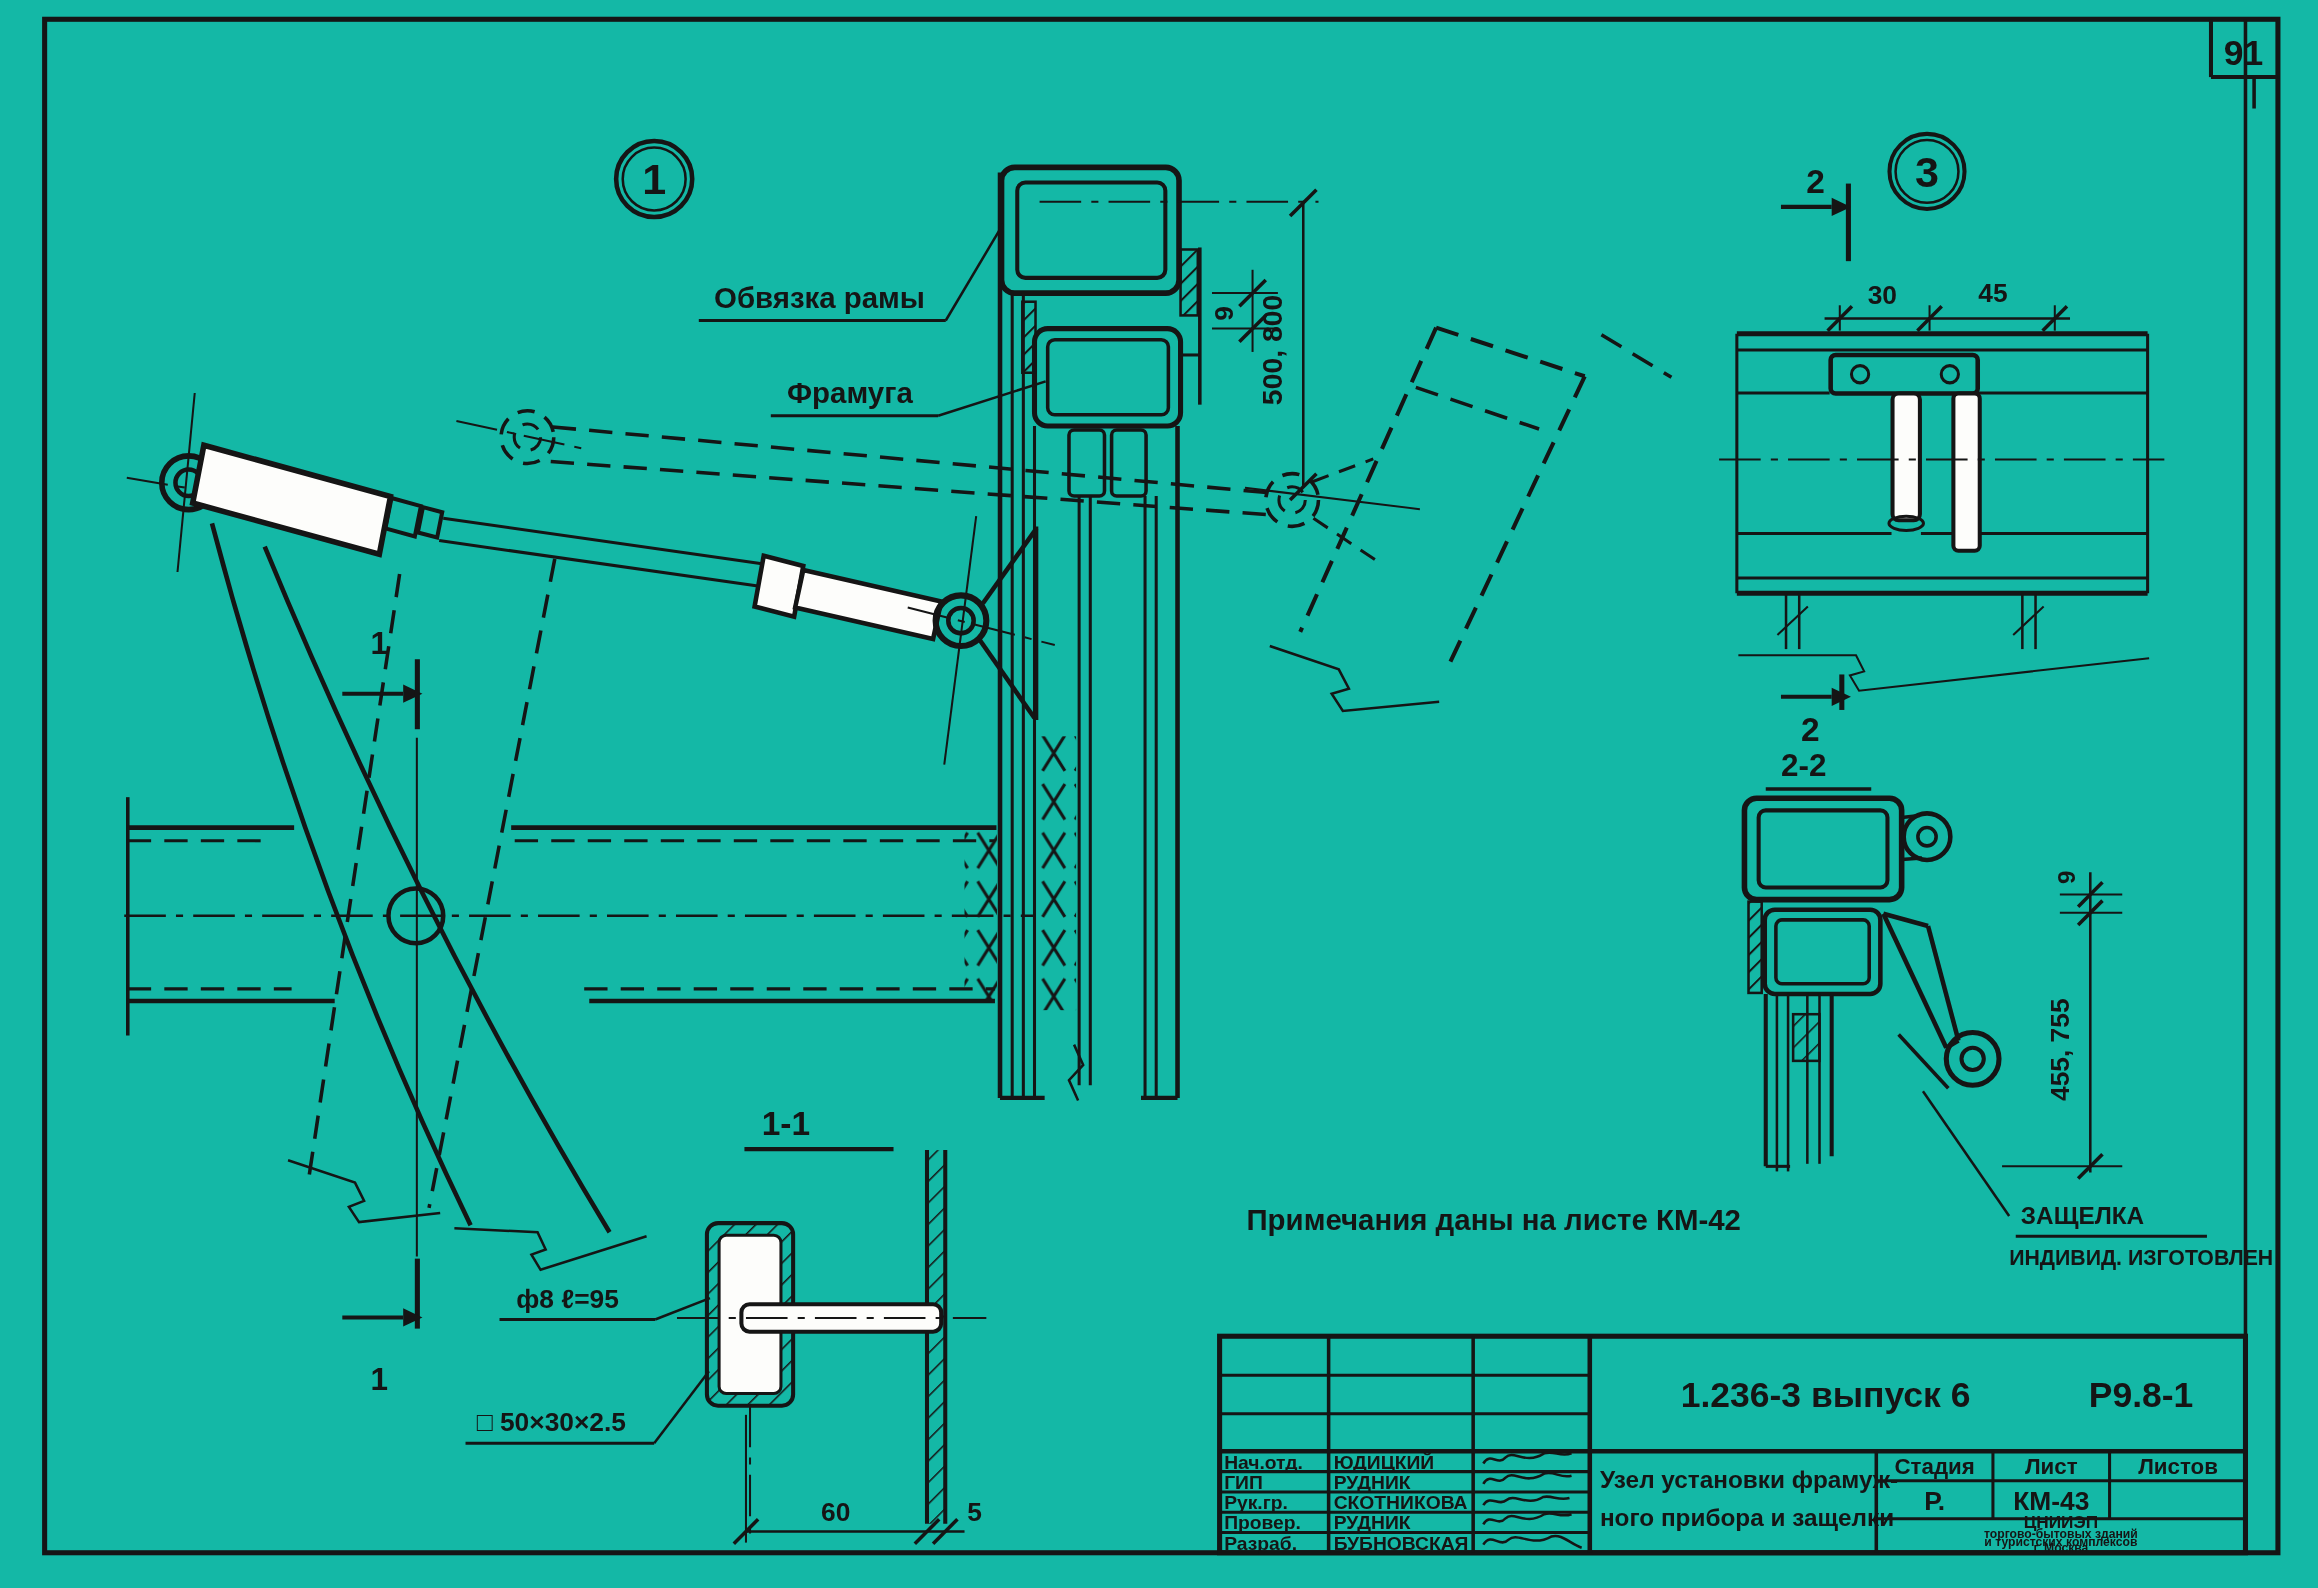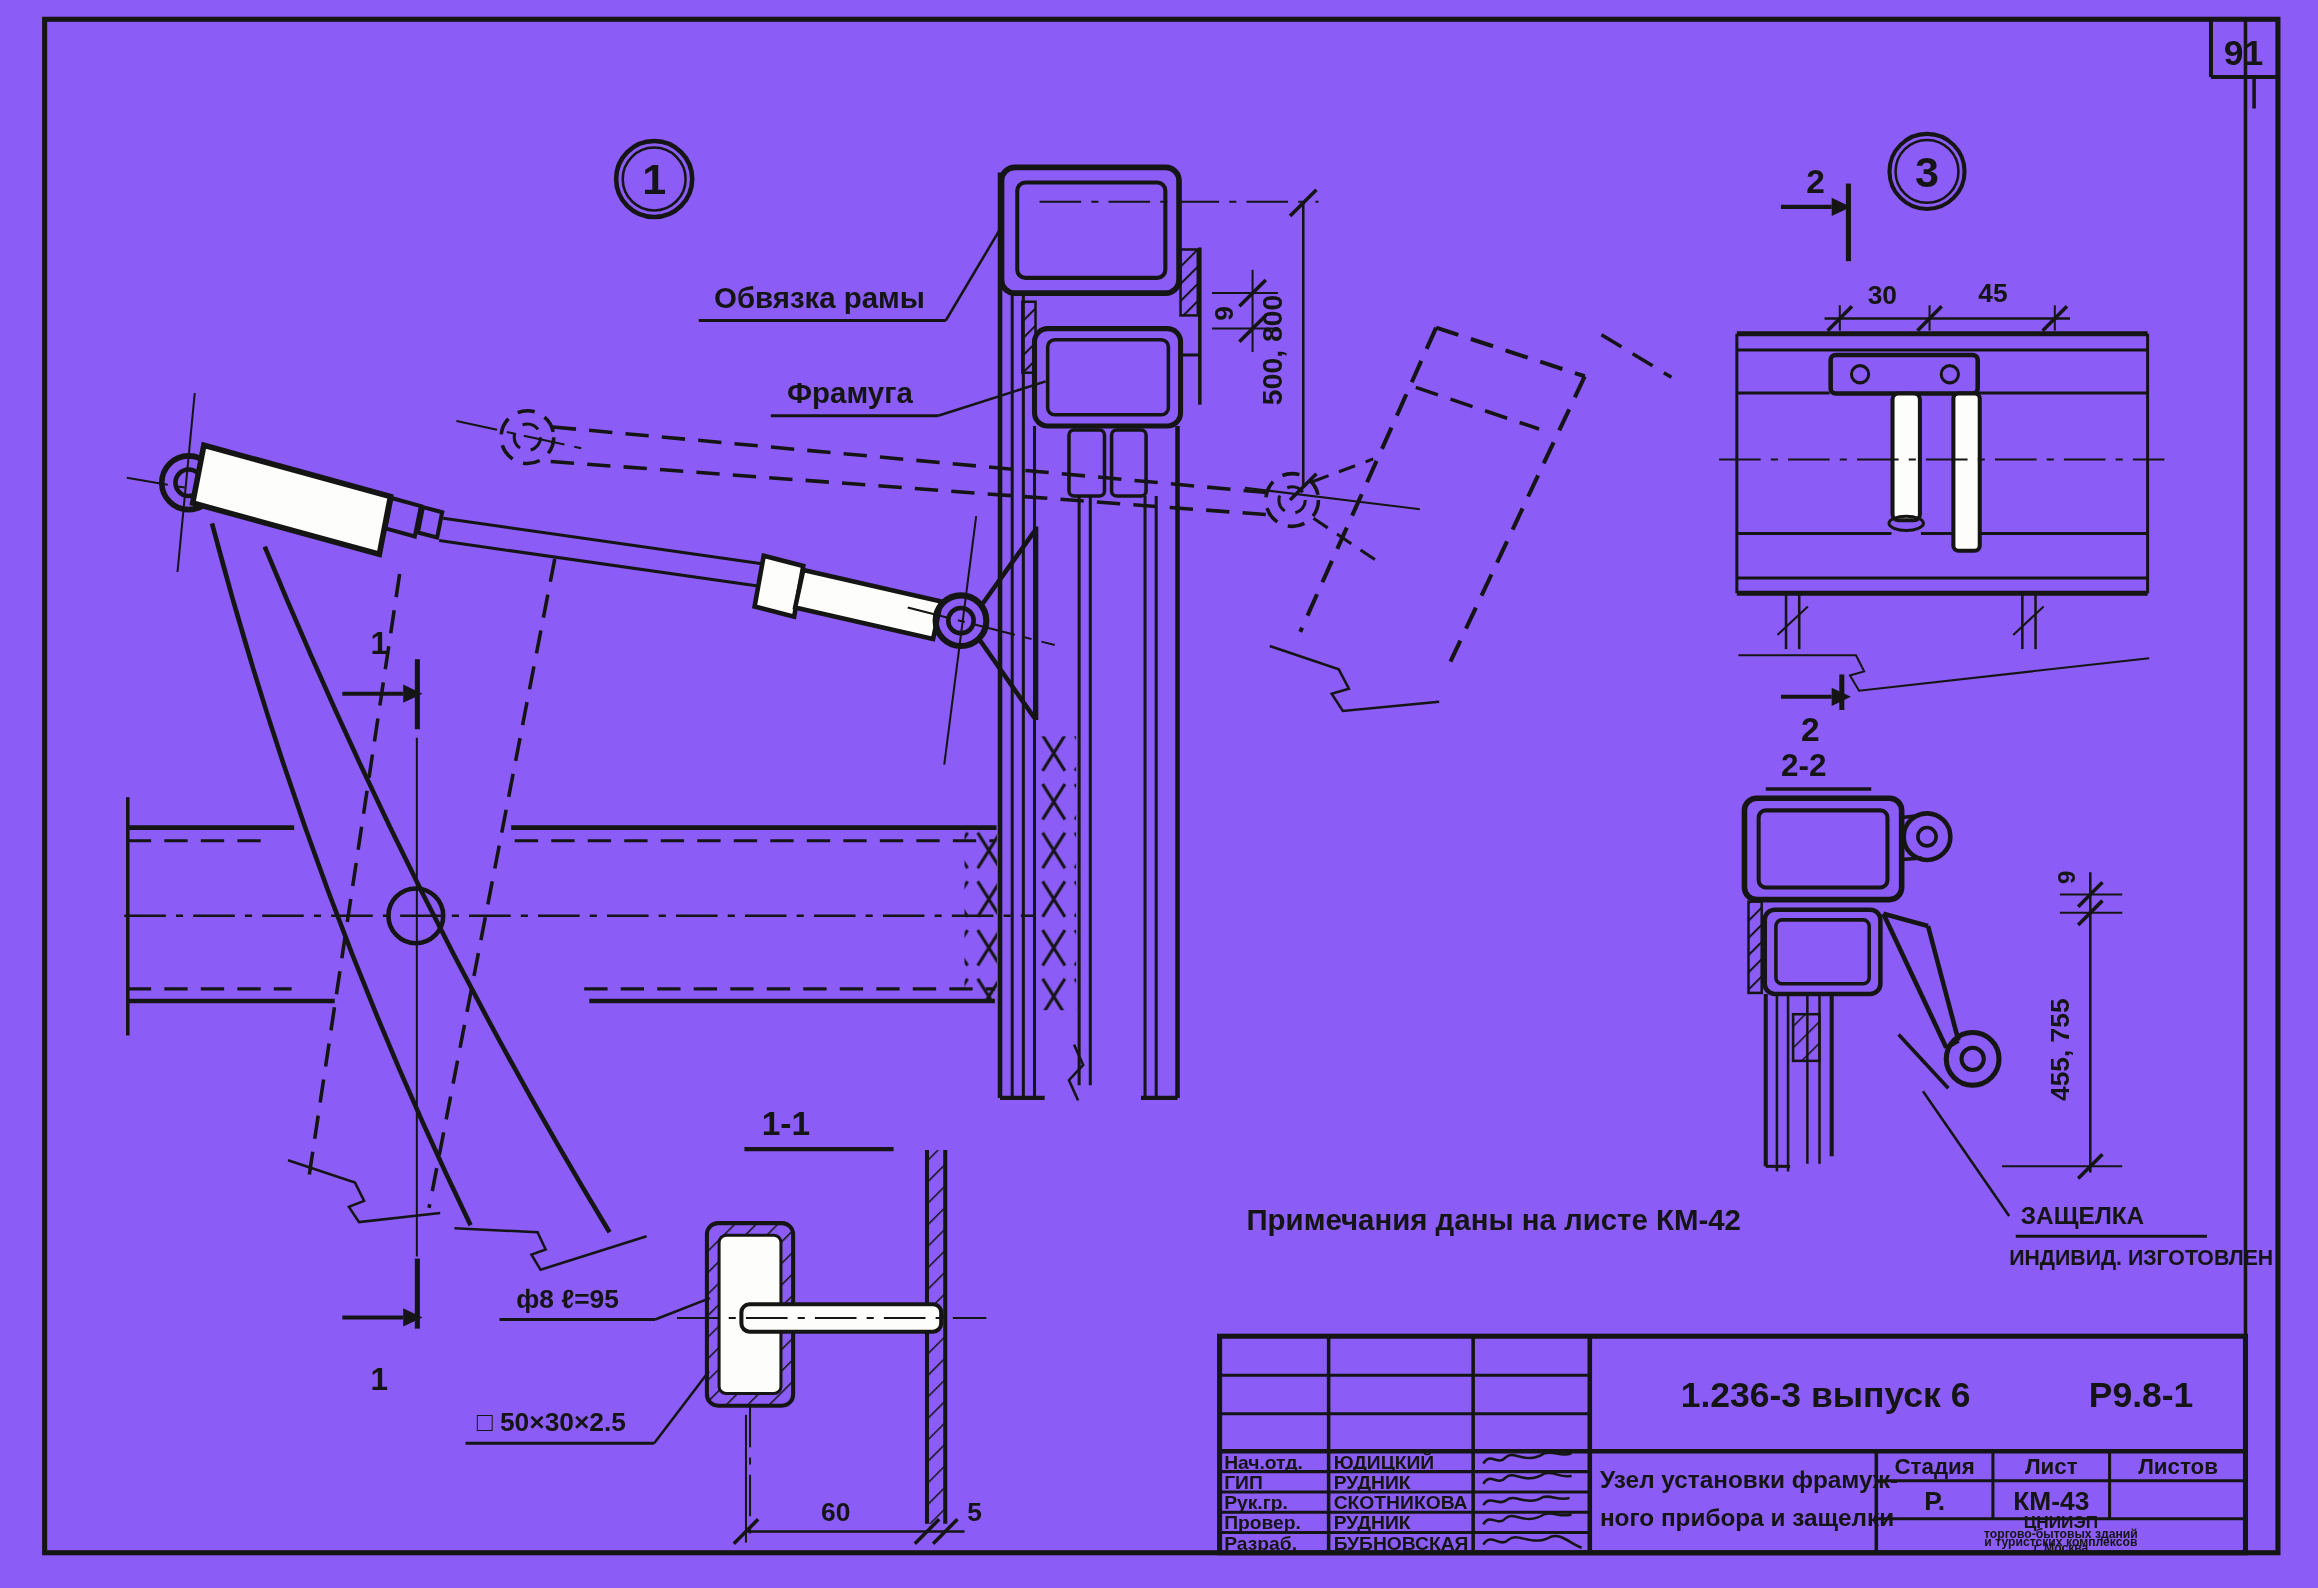--- a/index.html
+++ b/index.html
@@ -1,16 +1,16 @@
 <!DOCTYPE html>
 <html style="font-size:8px"><head>
 <meta charset="utf-8">
 <style>
   html,body{margin:0;padding:0;background:#ffffff;}
-  .sheet{width:100%;max-width:2319px;margin:0 auto;background:#8b5cf6;}
+  .sheet{width:100%;max-width:2319px;margin:0 auto;background:#14b8a6;}
   svg{display:block;width:100%;height:auto;}
   text{font-family:"Liberation Sans", sans-serif;fill:#151515;font-weight:700;}
   .t42{font-size:42px}.t48{font-size:48px}.t52{font-size:52px}
   .t56{font-size:56px}.t58{font-size:58px}.t62{font-size:62px}.t66{font-size:66px}
   .t70{font-size:70px}.t85{font-size:85px}.t38{font-size:38px}.t34{font-size:34px}.t24{font-size:24px}.t44{font-size:44px}
   .mid{text-anchor:middle}
   .s4{stroke:#151515;stroke-width:4;fill:none}
   .s5{stroke:#151515;stroke-width:5;fill:none}
   .s6{stroke:#151515;stroke-width:6;fill:none}
   .s7{stroke:#151515;stroke-width:7;fill:none}

